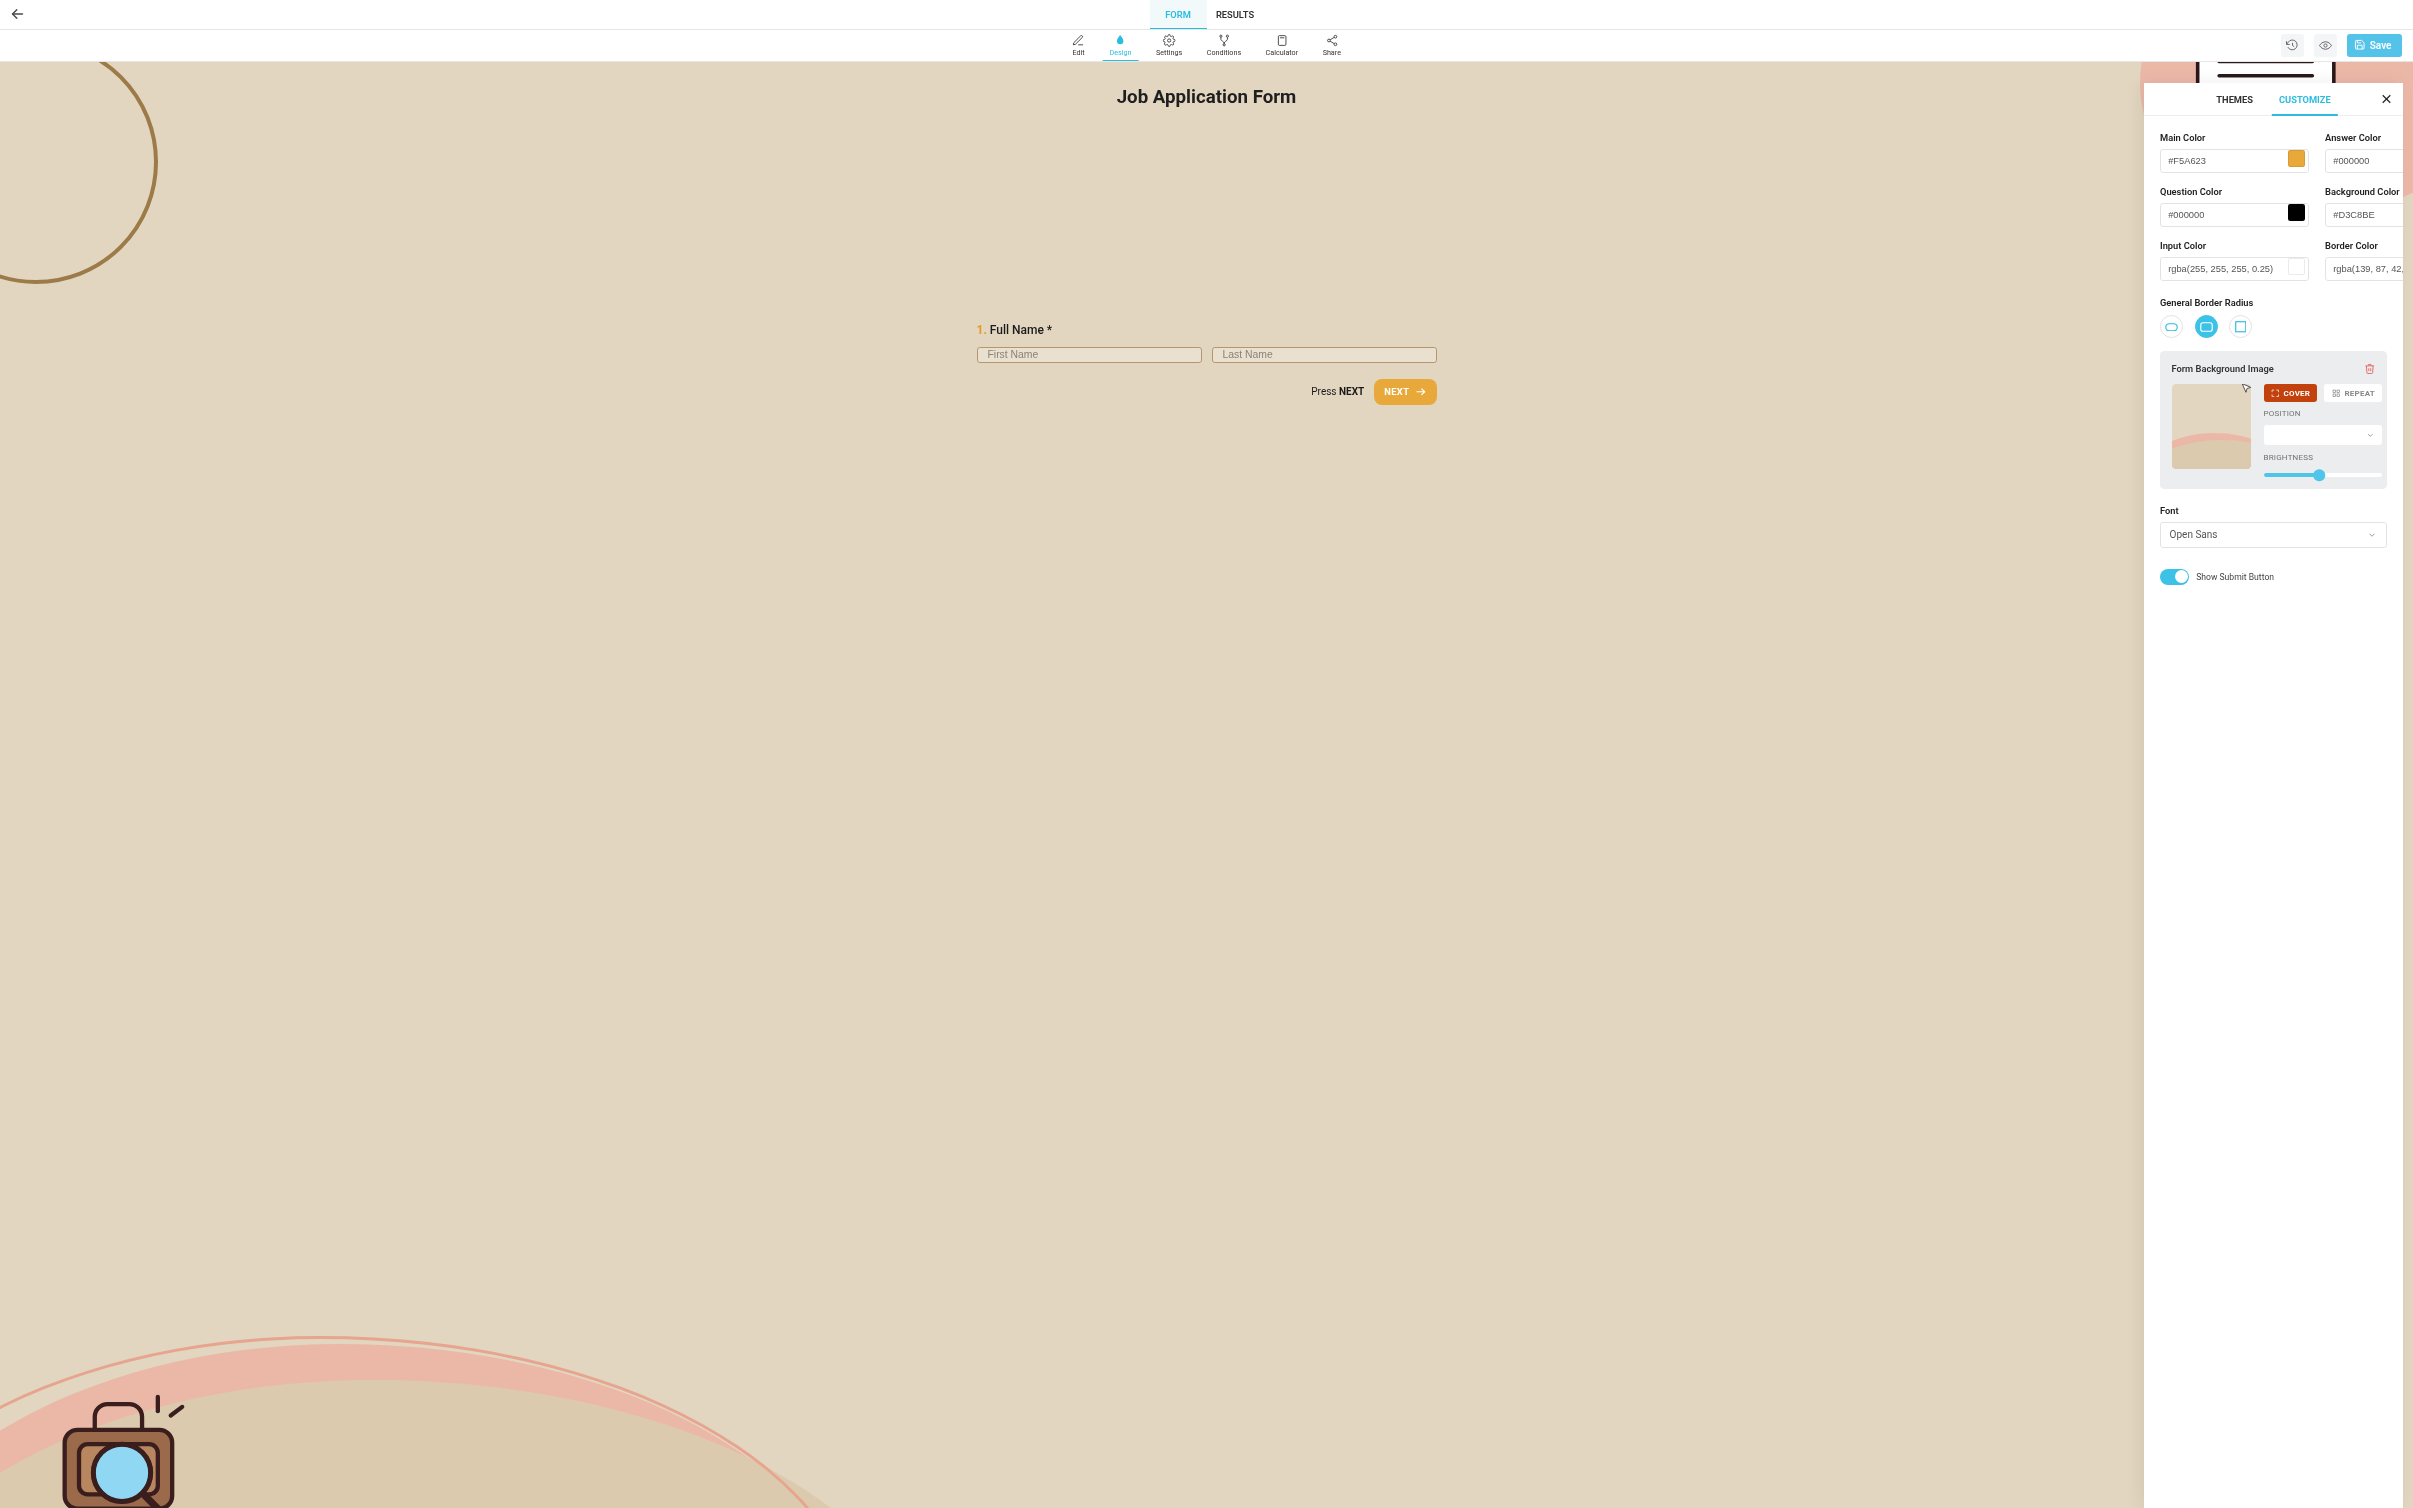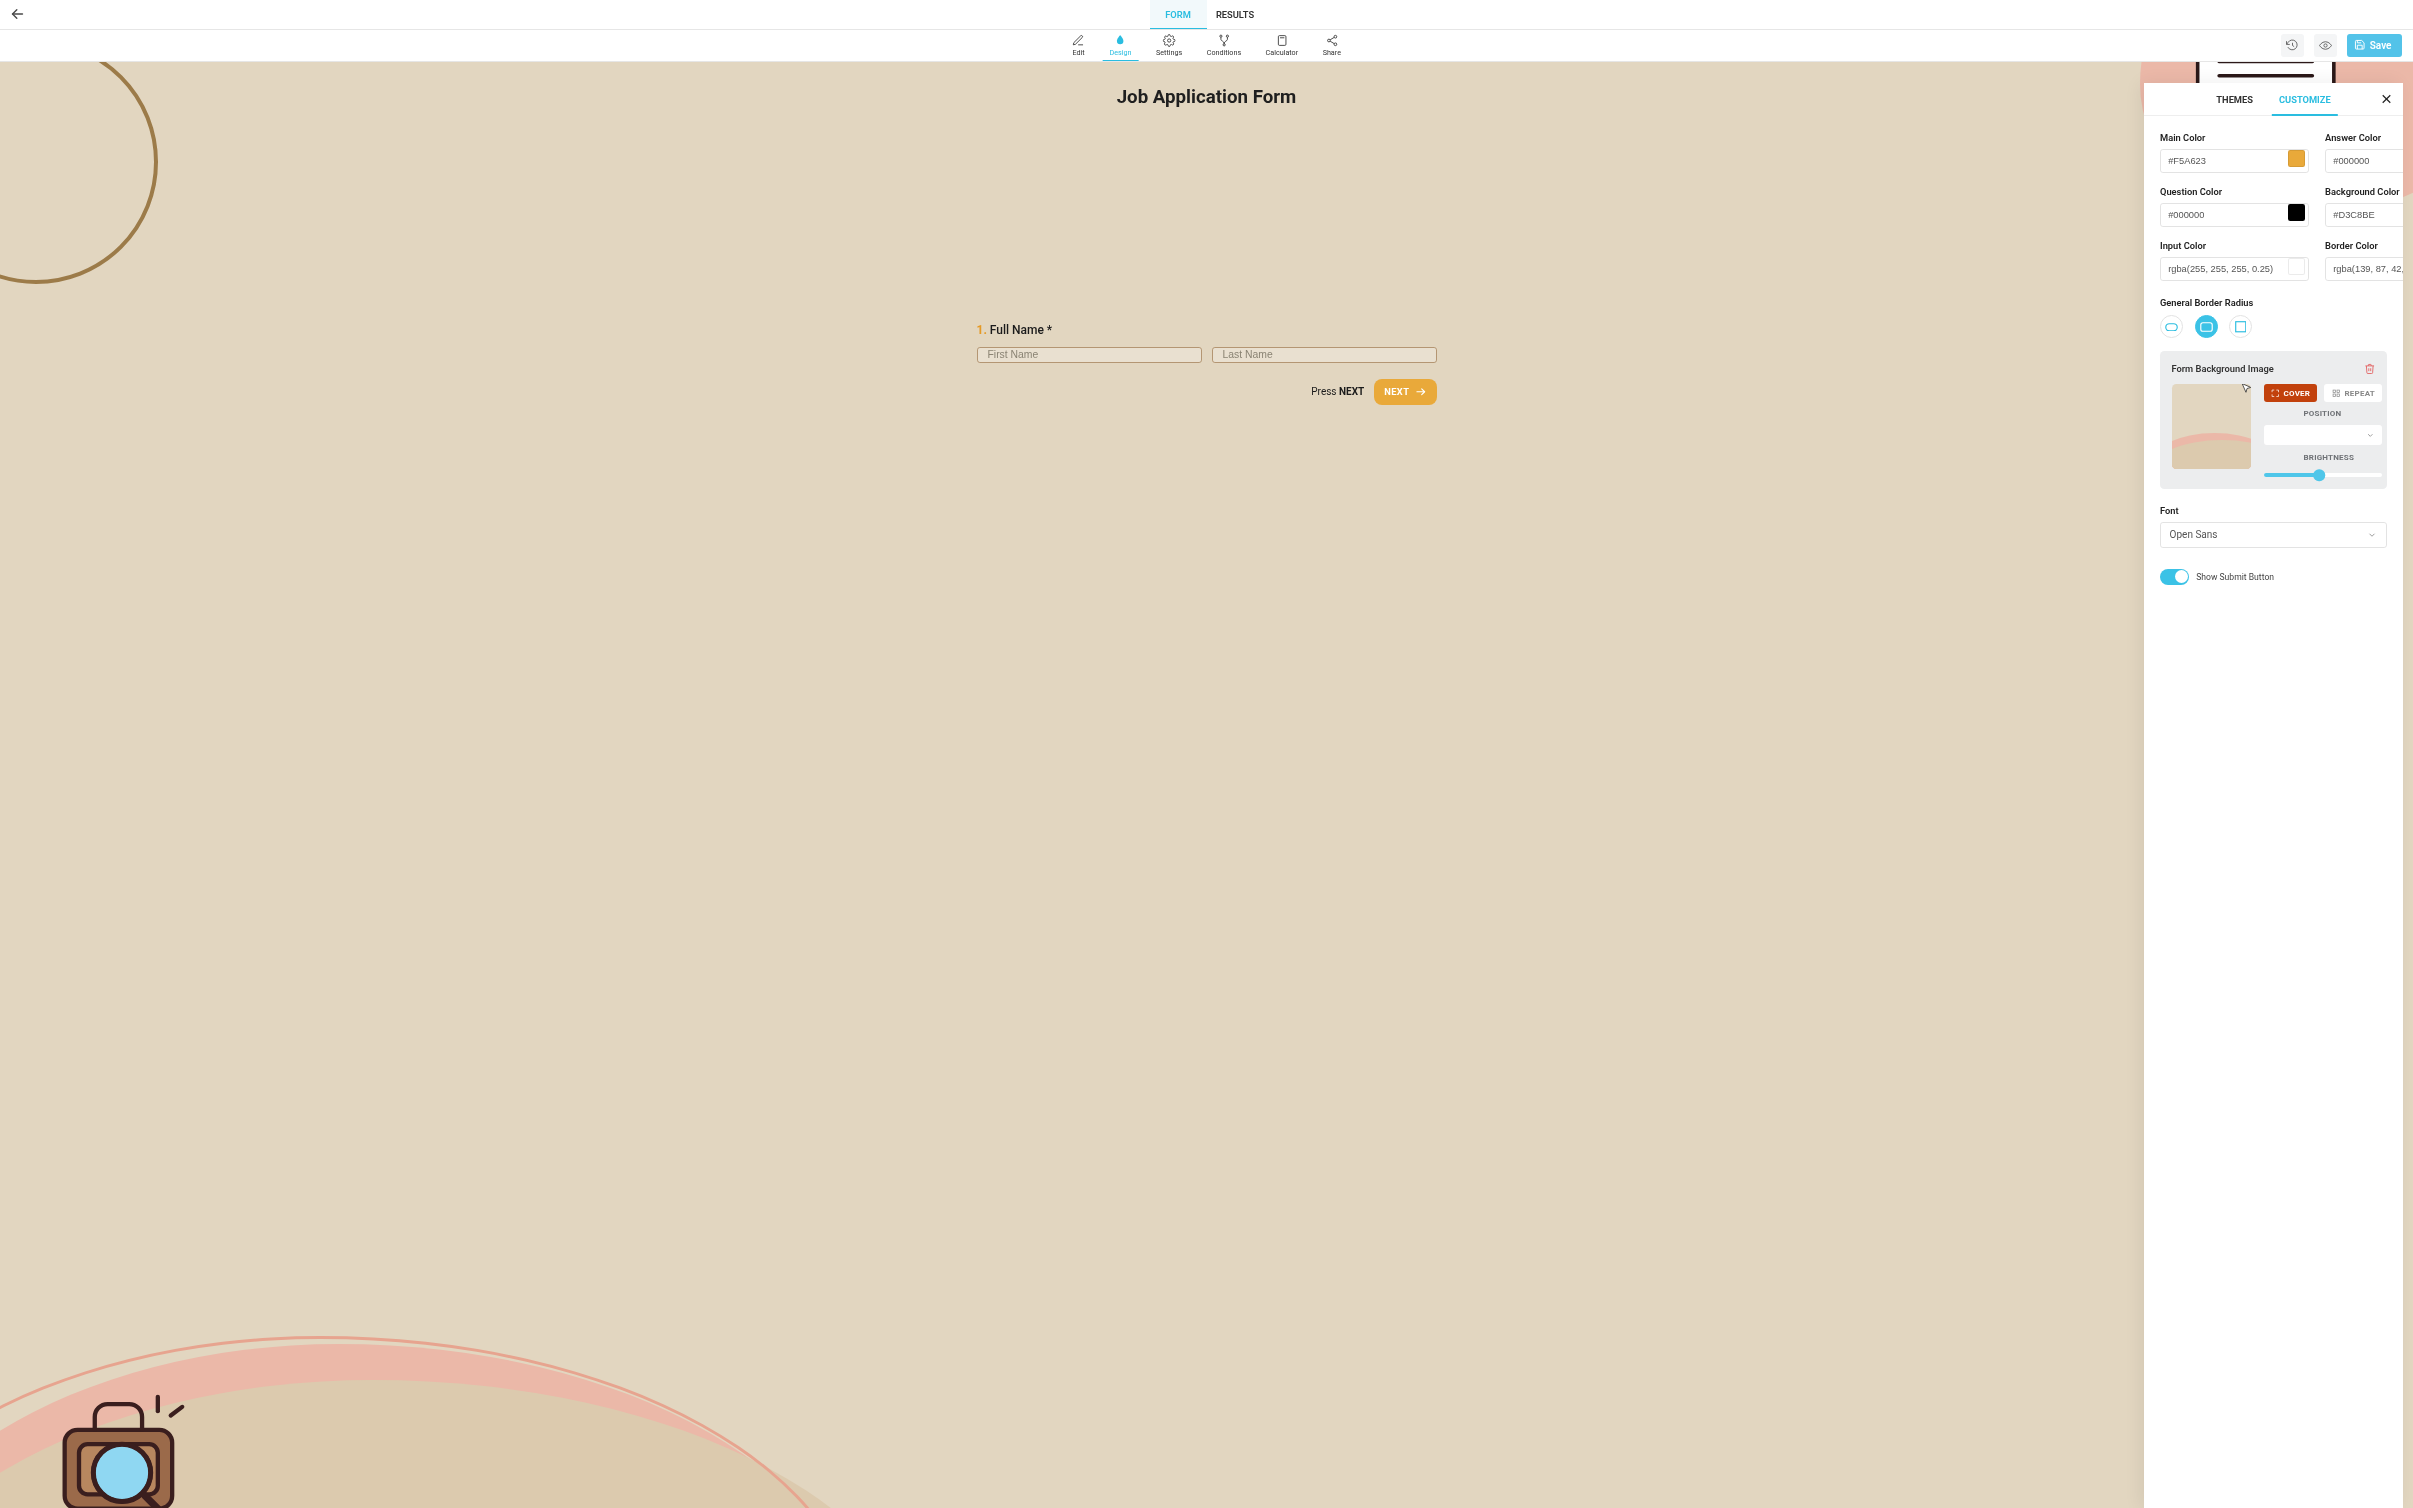--- a/index.html
+++ b/index.html
@@ -167,21 +167,21 @@
   .thumb::after {
     content:""; position:absolute; left:-21.5px; bottom:-36px; width:144px; height:65px; background:#dccaae; border-radius:50% 50% 0 0;
   }
   .bgimg-right { flex:1; display:flex; flex-direction:column; gap:7.2px; }
   .pill-row { display:flex; gap:7.2px; }
   .pill {
     display:flex; align-items:center; gap:4.3px; font-size:8px; font-weight:700; letter-spacing:0.2px;
     padding:4.3px 7.2px; border-radius:2.9px; background:#fff; color:#888; cursor:pointer;
   }
   .pill.active { background:#c2410c; color:#fff; }
-  .mini-label { font-size:8px; font-weight:700; color:#6f7276; letter-spacing:0.2px;margin-left:40px; }
+  .mini-label { font-size:8px; font-weight:400; color:#6f7276; letter-spacing:0.2px; }
   .select {
     height:20px; background:#fff; border-radius:2.9px; display:flex; align-items:center; justify-content:flex-end; padding:0 7.2px; color:#777; cursor:pointer;
   }
   .slider { position:relative; height:4.3px; background:#fff; border-radius:2.2px; margin-top:4.3px; }
   .slider .fill { position:absolute; left:0; top:0; bottom:0; width:47%; background:#4fc6e9; border-radius:2.2px; }
   .slider .knob { position:absolute; left:47%; top:50%; width:11.5px; height:11.5px; background:#4fc6e9; border-radius:50%; transform:translate(-50%,-50%); }
 
   .font-label { margin-top:16px; }
   .font-select {
     margin-top:5.7px; height:26px; border:0.7px solid #e3e3e3; border-radius:2.9px; display:flex; align-items:center; justify-content:space-between; padding:0 8.6px; cursor:pointer; font-size:10px; color:#555;

